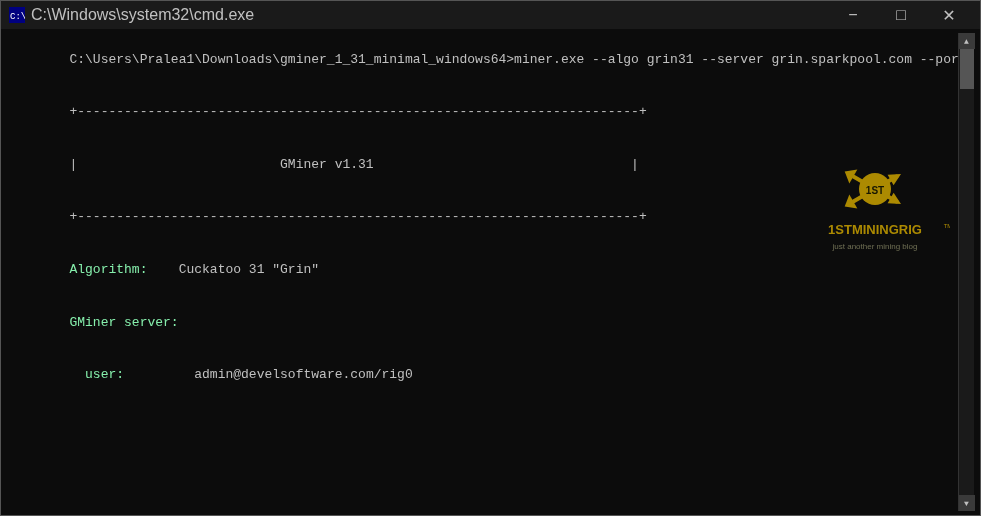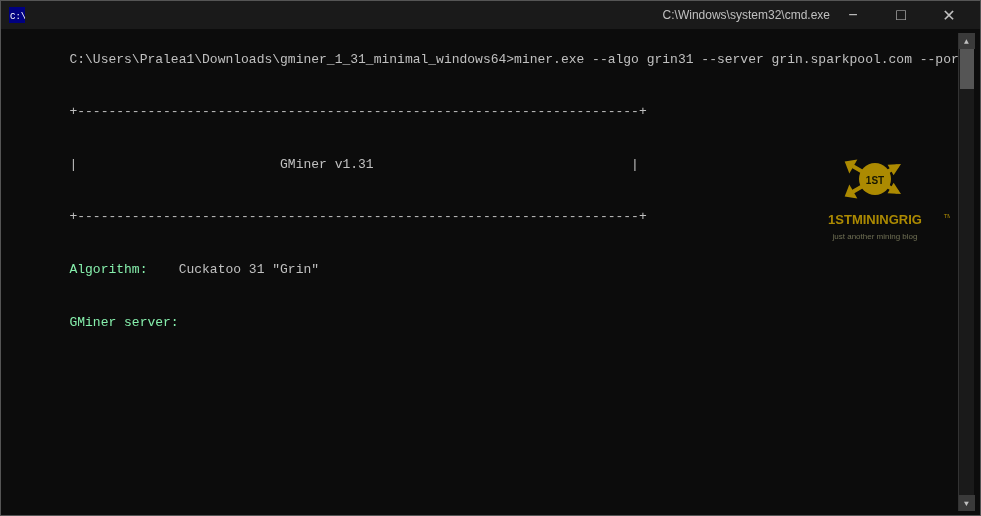--- a/index.html
+++ b/index.html
@@ -34,23 +34,22 @@
 
     .titlebar-icon {
       width: 16px;
       height: 16px;
       margin-right: 6px;
       flex-shrink: 0;
     }
 
     .titlebar-title {
       flex: 1;
-      font-size: 12px;
+      font-size: 16px;
       font-family: 'Segoe UI', sans-serif;
-      text-align: right;
     }
 
     .titlebar-buttons {
       display: flex;
       gap: 2px;
     }
 
     .titlebar-btn {
       width: 46px;
       height: 28px;
@@ -121,21 +120,21 @@
       white-space: pre;
     }
 
     .line-cmd { color: #c0c0c0; }
     .cyan { color: #86efac; }
     .white { color: #c0c0c0; }
 
     .logo-area {
       position: absolute;
       right: 30px;
-      top: 105px;
+      top: 115px;
       opacity: 0.85;
     }
   </style>
 </head>
 <body>
 
 <div class="window">
 
   <div class="titlebar">
 
@@ -172,20 +171,23 @@
 
       <div class="line">
         <span class="cyan">Algorithm:</span><span class="white">    Cuckatoo 31 "Grin"</span>
       </div>
 
       <div class="line">
         <span class="cyan">GMiner server:</span>
       </div>
 
 
+      <div class="line">
+        <span class="cyan">  user:    </span><span class="white">     admin@develsoftware.com/rig0</span>
+      </div>
 
       <div class="line">
         
       </div>
 
     </div>
 
     <div class="logo-area">
       <svg width="150" height="120" viewBox="0 0 150 120">
 

